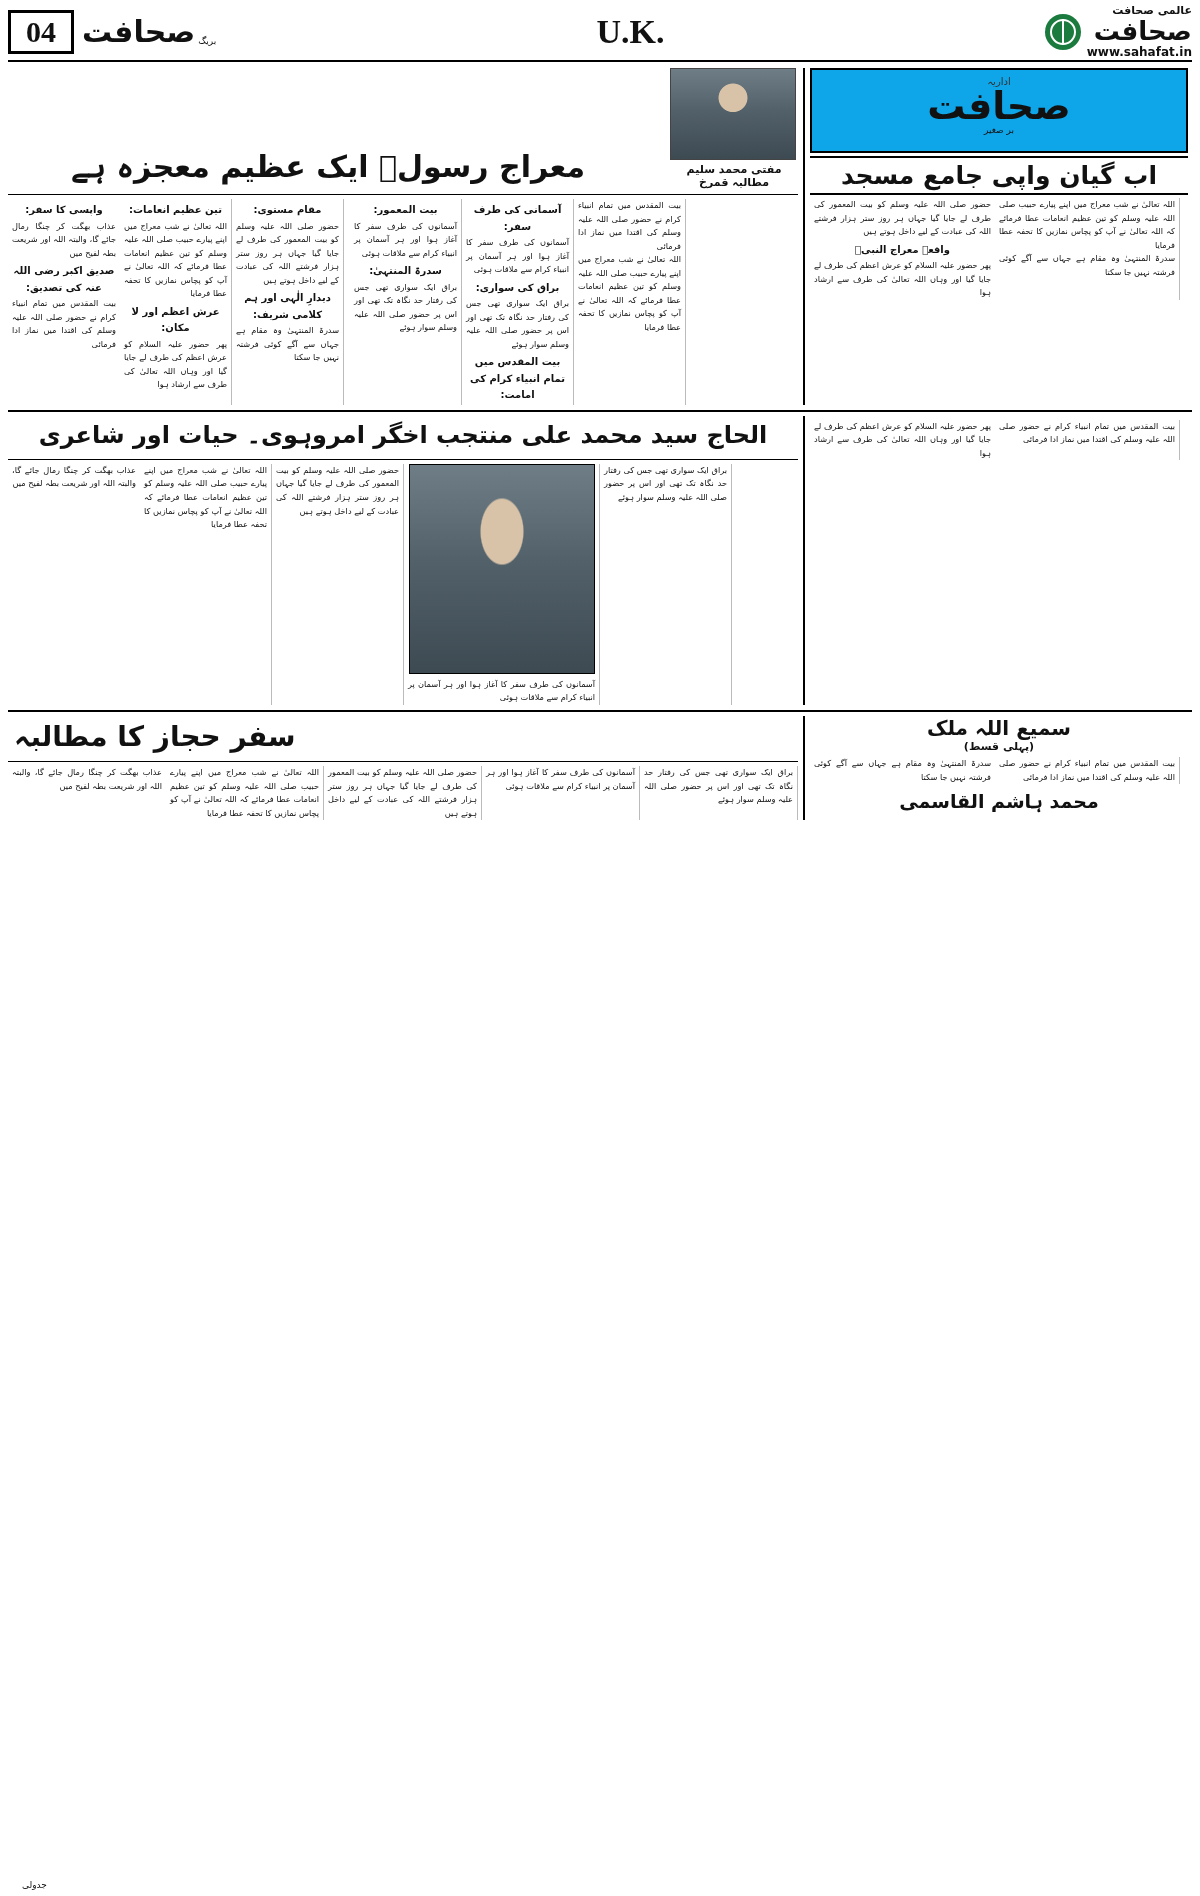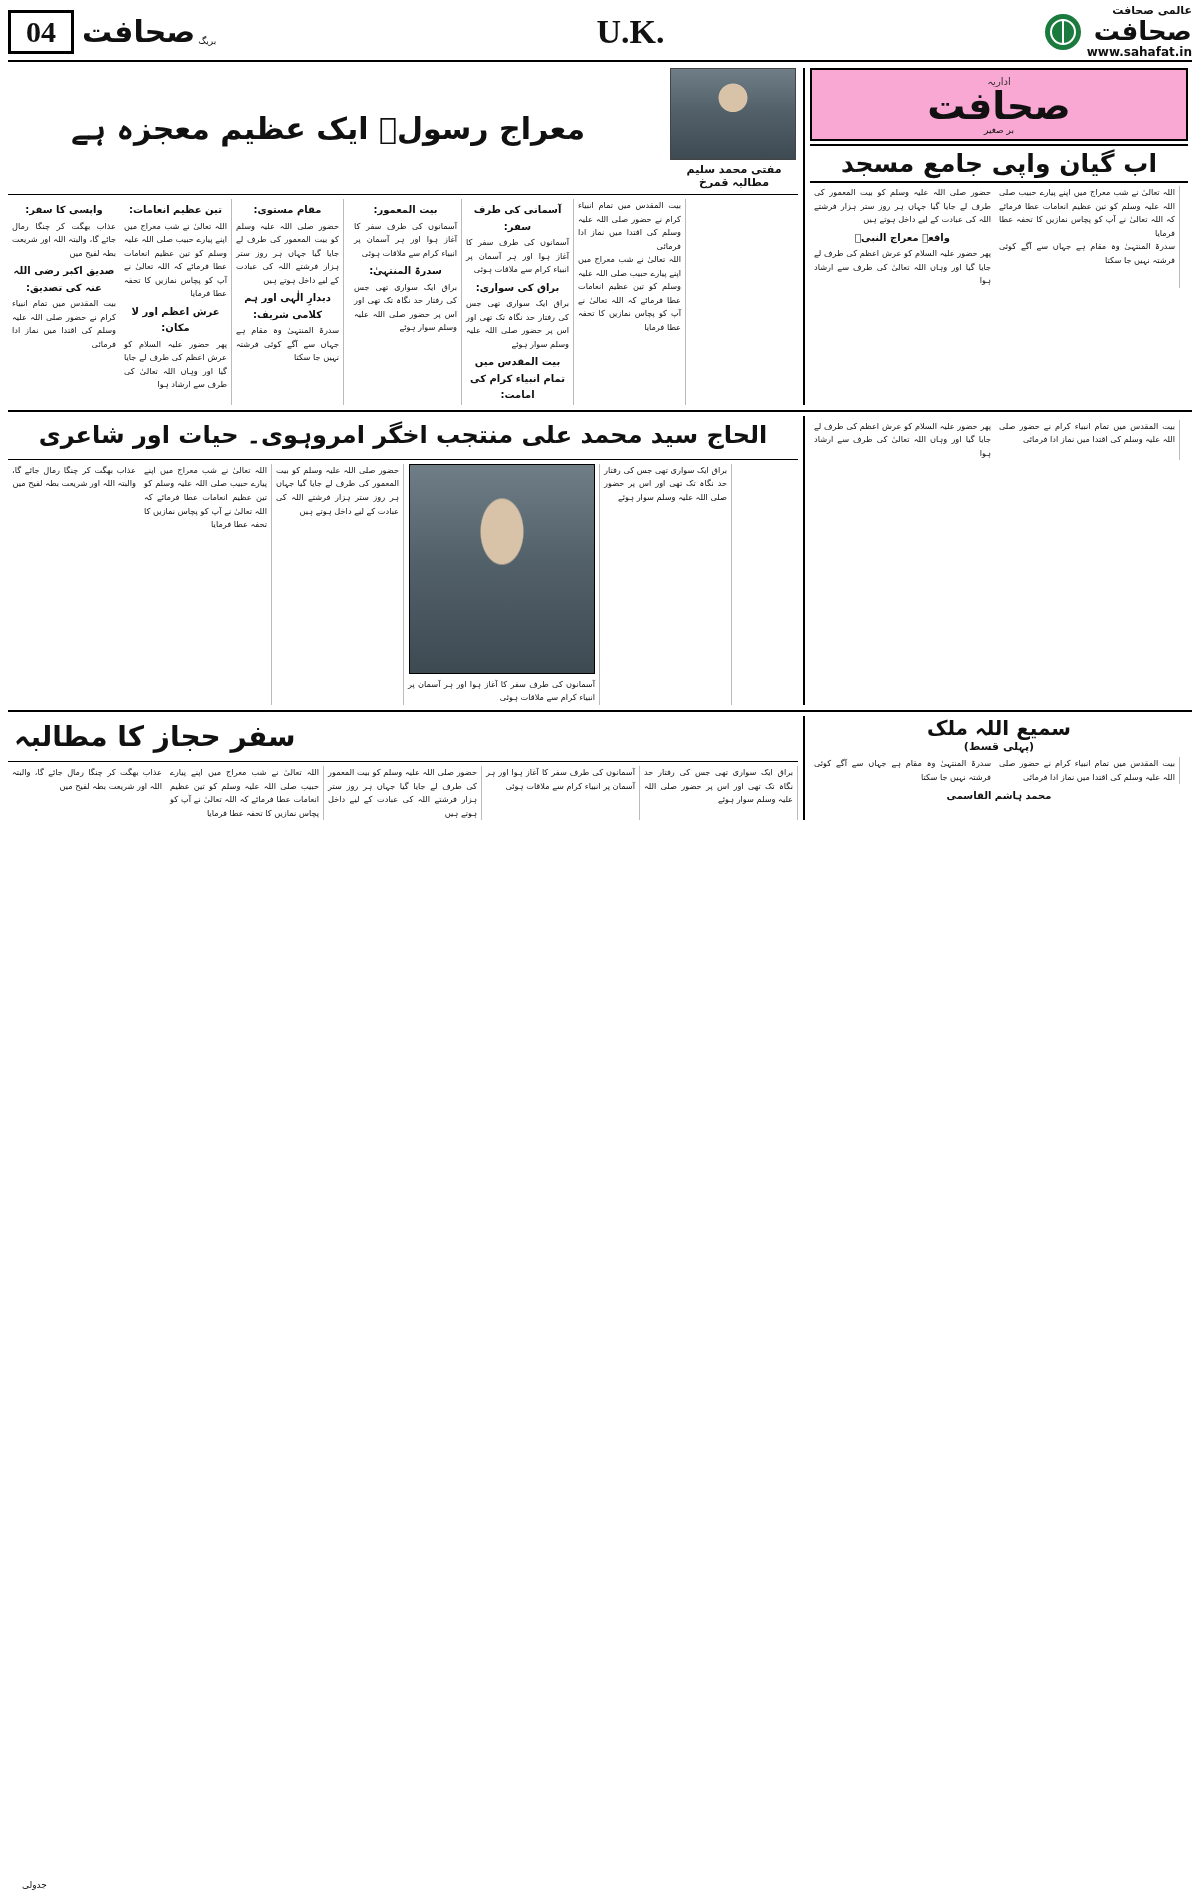--- a/index.html
+++ b/index.html
@@ -90,22 +90,22 @@
   .box-border { border:1px solid #000; }
 
   .sec-title {
     direction:rtl; text-align:center; font-weight:bold;
     border-top:2px solid #000; border-bottom:2px solid #000;
     padding:3px 0; margin:3px 0;
   }
   .subhead { direction:rtl; font-weight:bold; font-size:10px; text-align:center; margin:3px 0 1px; }
 
   .masthead-art {
-    border:2px solid #000; text-align:center; padding:6px 4px 4px;
-    background:#f9a8d4;
+    border:2px solid #000; text-align:center; padding:6px 4px 16px;
+    background:#0ea5e9;
   }
   .masthead-art .art-top { font-size:10px; direction:rtl; letter-spacing:2px; color:#333; }
   .masthead-art .art-main { font-size:38px; font-weight:bold; direction:rtl; line-height:1; }
   .masthead-art .art-sub { font-size:9px; direction:rtl; }
 
   .footer-mark { position:absolute; left:10px; bottom:6px; font-size:9px; direction:rtl;margin-left:12px; }
 </style>
 </head>
 <body>
 
@@ -134,21 +134,21 @@
     </div>
   </div>
 
   <div class="row" style="margin-top:6px;">
 
     <div style="width:790px;">
 
       <div style="display:flex;">
 
         <div style="flex:1;">
-          <div style="display:flex; align-items:center; gap:22px;">
+          <div style="display:flex; align-items:flex-end; gap:22px;">
             <div style="flex:1;">
               <div class="headline-urdu" style="font-size:30px; line-height:1.25; padding:4px 6px;">معراج رسولؐ ایک عظیم معجزہ ہے</div>
             </div>
             <div style="width:128px;flex:0 0 128px;">
               <div class="photo photo-person" style="width:126px;height:92px;"></div>
               <div class="caption" style="font-size:11px;">مفتی محمد سلیم مطالبہ قمرخ</div>
             </div>
           </div>
 
           <div class="hrule" style="border-top:1px solid #000;"></div>
@@ -298,18 +298,18 @@
       <div class="headline-urdu" style="font-size:20px;">سمیع اللہ ملک</div>
       <div class="headline-urdu" style="font-size:11px;margin-bottom:4px;">(پہلی قسط)</div>
       <div style="display:flex;">
         <div class="col urdu" style="width:185px;">
           <div class="lines">سدرۃ المنتہیٰ وہ مقام ہے جہاں سے آگے کوئی فرشتہ نہیں جا سکتا</div>
         </div>
         <div class="col urdu" style="width:185px;">
           <div class="lines">بیت المقدس میں تمام انبیاء کرام نے حضور صلی اللہ علیہ وسلم کی اقتدا میں نماز ادا فرمائی</div>
         </div>
       </div>
-      <div class="headline-urdu" style="font-size:10px;margin-top:6px;">محمد ہاشم القاسمی</div>
+      <div class="headline-urdu" style="font-size:19px;margin-top:6px;">محمد ہاشم القاسمی</div>
     </div>
   </div>
 
   <div class="footer-mark">جدولی</div>
 </div>
 
 </body></html>

